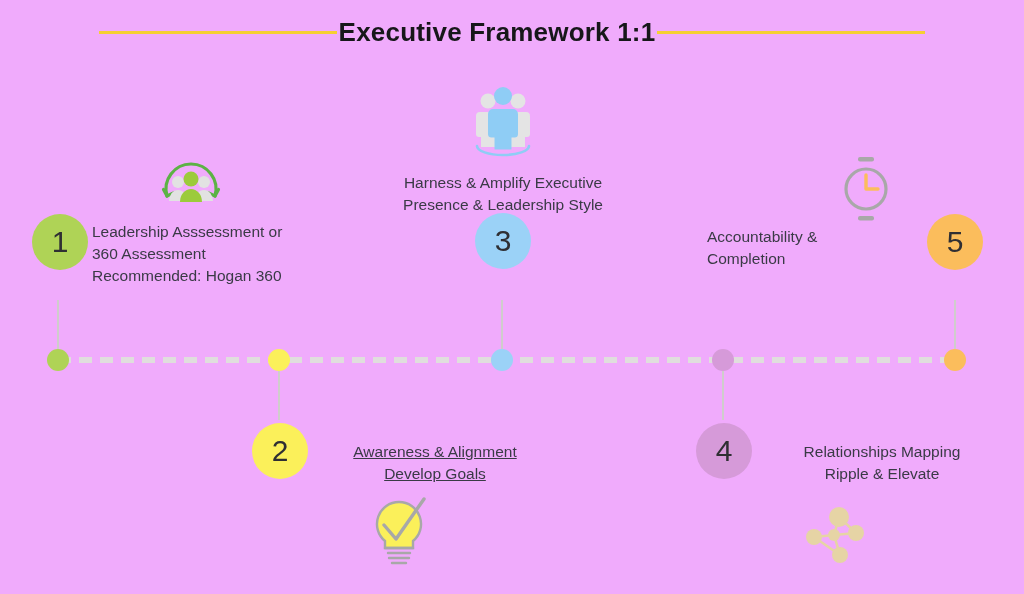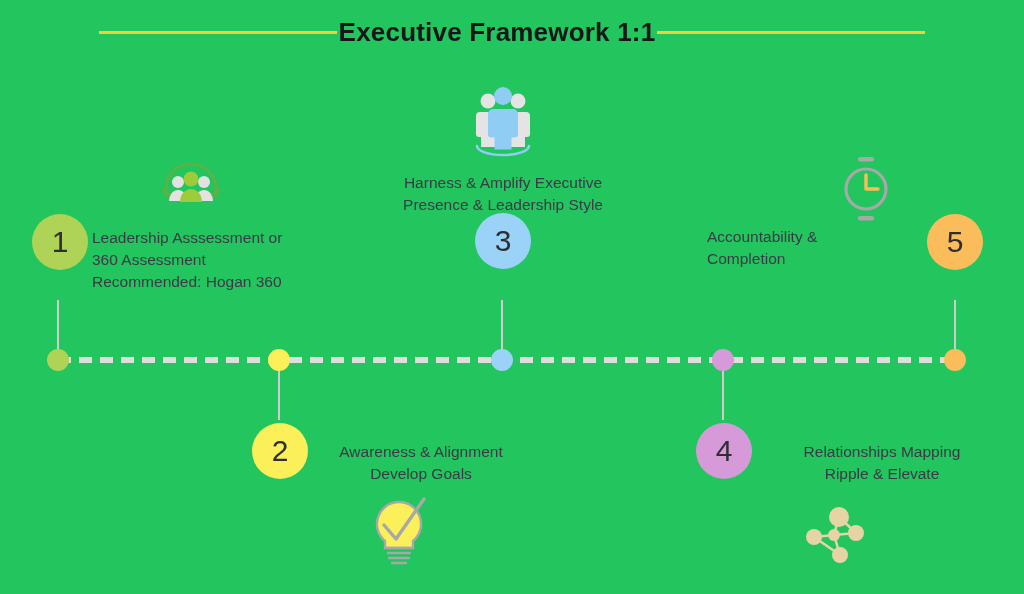--- a/index.html
+++ b/index.html
@@ -9,21 +9,21 @@
     background: #ffffff;
   }
   body {
     font-family: "Liberation Sans", sans-serif;
     -webkit-font-smoothing: antialiased;
   }
   #slide {
     position: relative;
     width: 1024px;
     height: 594px;
-    background: #22c55e;
+    background: #f0abfc;
     overflow: hidden;
   }
 
   
   .title-row {
     position: absolute;
     left: 0;
     top: 14px;
     width: 1024px;
     height: 36px;
@@ -94,21 +94,21 @@
   }
 
   
   .caption {
     position: absolute;
     font-size: 15.5px;
     line-height: 1.42;
     color: #3a3a46;
     white-space: pre-line;
   }
-  .caption.left-align   { text-align: left; margin-top: 6px; }
+  .caption.left-align   { text-align: left; }
   .caption.center-align { text-align: center; margin-top: 11px; }
   .caption.right-align  { text-align: left; }
 
   
   .icon-box {
     position: absolute;
     transform: translate(-50%, -50%);
   }
   .icon-box svg { display: block; }
 </style>
@@ -145,21 +145,21 @@
       <path d="M41 49 a9 11 0 0 1 18 0 z" fill="#e2e2e2"></path>
 
       <circle cx="37" cy="27" r="7.5" fill="#9ccb3b"></circle>
       <path d="M26 50 a11 13 0 0 1 22 0 z" fill="#9ccb3b"></path>
     </svg>
   </div>
 
   <div class="stem" style="left:279px; top:362px; height:58px;"></div>
   <div class="node-dot" style="left:279px; top:360px; background:#fbf05a;"></div>
   <div class="num-circle" style="left:280px; top:451px; background:#fbf05a;">2</div>
-  <div class="caption center-align" style="left:296px; top:430px; width:250px;">Awareness &amp; Alignment
+  <div class="caption center-align" style="left:310px; top:430px; width:250px;text-decoration:underline;">Awareness &amp; Alignment
 Develop Goals</div>
 
   <div class="icon-box" style="left:399px; top:534px;">
     <svg width="80" height="84" viewBox="0 0 80 84">
 
       <path d="M40 10 a22 22 0 0 1 14 39 v7 h-28 v-7 a22 22 0 0 1 14 -39 z" fill="#fbf05a"></path>
 
       <path d="M40 10 a22 22 0 0 1 14 39 v7 h-28 v-7 a22 22 0 0 1 14 -39 z" fill="none" stroke="#a8a8a8" stroke-width="2.4"></path>
 
       <path d="M29 61 h22 M30 66 h20 M33 71 h14" stroke="#a8a8a8" stroke-width="2.4" stroke-linecap="round" fill="none"></path>

